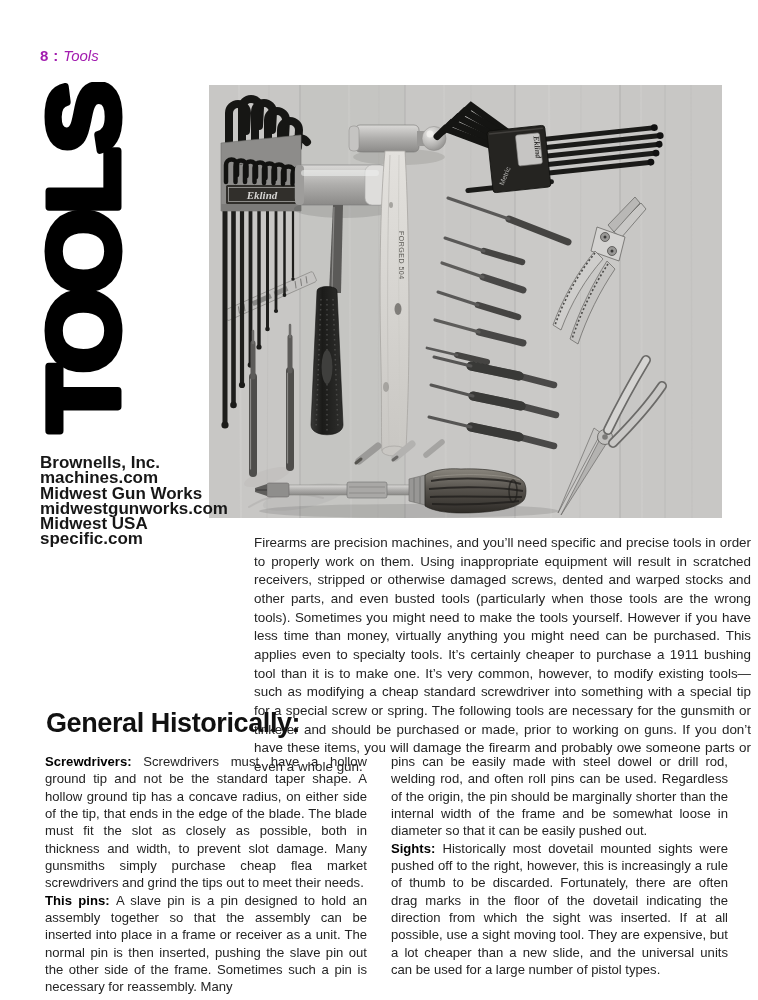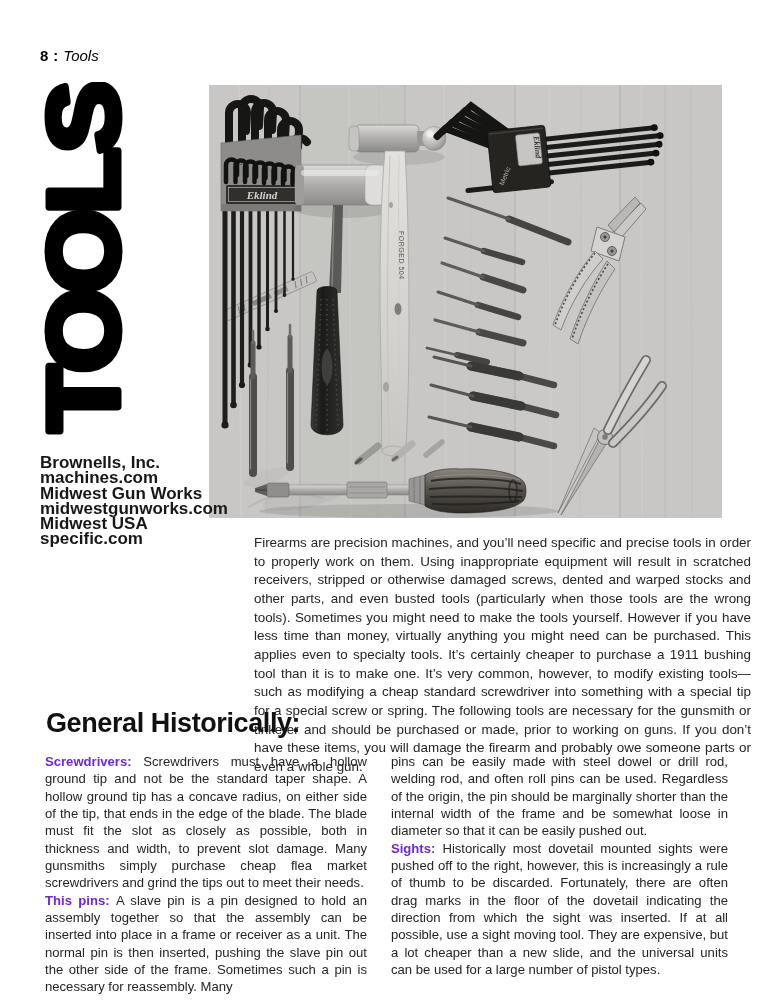--- a/index.html
+++ b/index.html
@@ -1,35 +1,35 @@
 <!DOCTYPE html>
 <html><head>
 <meta charset="utf-8">
 <style>
   html,body{margin:0;padding:0;background:#ffffff;}
   .page{position:relative;width:758px;height:1000px;background:#ffffff;overflow:hidden;
         font-family:"Liberation Sans",sans-serif;color:#262626;}
-  .header{position:absolute;left:40px;top:47px;font-size:15px;color:#000000;}
+  .header{position:absolute;left:40px;top:47px;font-size:15px;color:#a21caf;}
   .header .pno{font-weight:bold;margin-right:5px;}
   .header .sep{font-weight:bold;margin-right:5px;}
   .header .sec{font-style:italic;}
   .vtitle{position:absolute;left:26px;top:82px;width:100px;height:356px;}
   .photo{position:absolute;left:209px;top:85px;width:513px;height:433px;display:block;}
   .suppliers{position:absolute;left:40px;top:455px;font-size:17px;font-weight:bold;
              line-height:15.3px;color:#171717;}
   .intro{position:absolute;left:244px;top:524px;width:497px;margin:10px;font-size:13.4px;
          line-height:18.65px;text-align:justify;color:#242424;}
   .ghead{position:absolute;left:46px;top:708px;margin:0;font-size:27px;font-weight:bold;
          letter-spacing:-0.4px;color:#111;}
   .cols{position:absolute;left:45px;top:753px;width:683px;display:flex;gap:24px;}
   .col{font-size:13.1px;line-height:17.35px;text-align:justify;color:#242424;}
   .colL{width:322px;}
   .colR{width:337px;}
   .col p{margin:0;}
-  .col b{color:#6d28d9;}
+  .col b{color:#000000;}
 </style>
 </head>
 <body>
 
 <div class="page">
 
   <div class="header">
     <span class="pno">8</span><span class="sep">:</span><span class="sec">Tools</span>
   </div>
 

